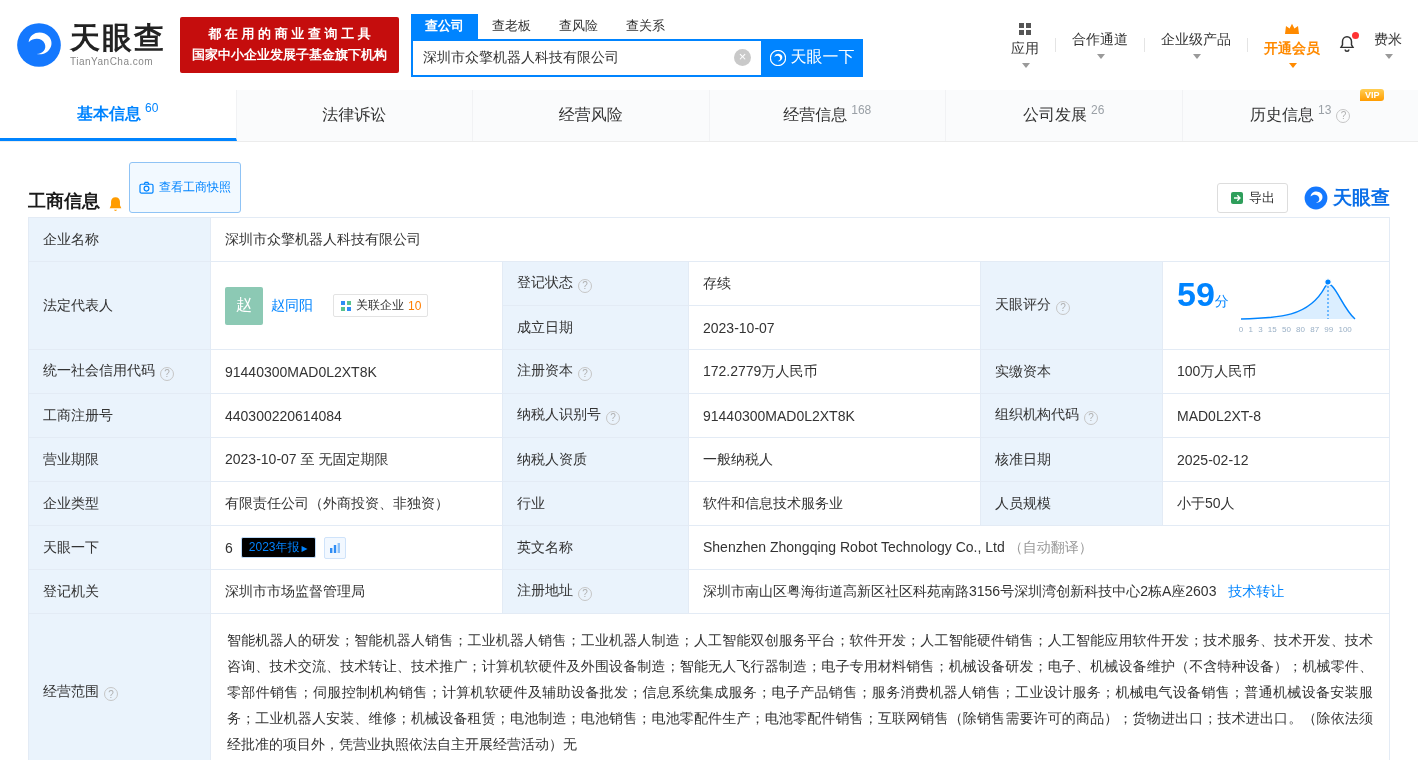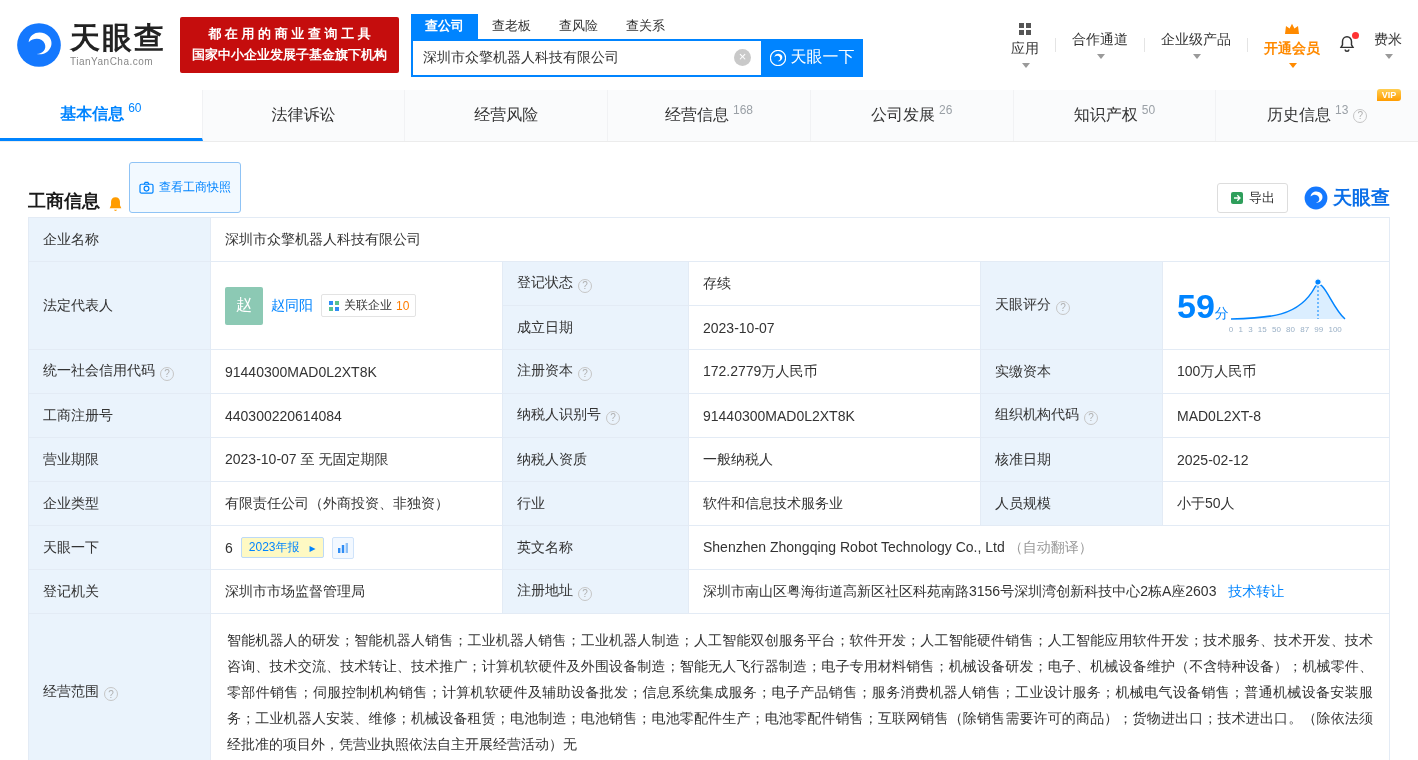--- a/index.html
+++ b/index.html
@@ -72,28 +72,28 @@
   .q { display:inline-flex; width:14px; height:14px; border:1px solid #c6c6c6; border-radius:50%;
     color:#b0b0b0; font-size:10px; align-items:center; justify-content:center; margin-left:5px;
     vertical-align:-2px; cursor:pointer; }
   .green { color:#00a854; }
   .blue-link { color:#0084ff; cursor:pointer; text-decoration:none; }
   .gray { color:#999; }
   .rep-cell { display:flex; align-items:center; gap:8px; }
   .avatar { width:38px; height:38px; background:#8cc9b4; color:#fff; font-size:16px; border-radius:2px;
     display:flex; align-items:center; justify-content:center; flex:0 0 38px; }
   .rel-tag { display:inline-flex; align-items:center; gap:4px; border:1px solid #e3e3e3; border-radius:2px;
-    padding:2px 6px; font-size:12px; cursor:pointer; background:#fff; }
+    padding:2px 6px; font-size:12px; cursor:pointer; background:#fff;margin-left:12px; }
   .rel-count { color:#ff7d00; }
-  .score-cell { display:flex; align-items:center; }
+  .score-cell { display:flex; align-items:flex-start; gap:10px; }
   .score-num { font-size:34px; font-weight:bold; color:#0084ff; line-height:1; }
   .score-unit { font-size:14px; color:#0084ff; }
   .score-axis { font-size:8px; color:#9ab0c6; word-spacing:3px; margin-top:1px; white-space:nowrap; }
   .insured-cell { display:flex; align-items:center; gap:8px; }
-  .report-tag { display:inline-flex; align-items:center; gap:10px; border:1px solid #bcd9f7; background:#fef9c3;
+  .report-tag { display:inline-flex; align-items:center; gap:2px; border:1px solid #bcd9f7; background:#000000;
     color:#0084ff; border-radius:2px; padding:1px 7px; font-size:12px; cursor:pointer; }
   .chart-box { display:inline-flex; align-items:center; justify-content:center; width:22px; height:22px;
     border:1px solid #cfe3fa; background:#f2f8ff; border-radius:2px; cursor:pointer; }
   tr.scope-row td.val { line-height:26px; text-align:justify; padding:13px 16px; }
 </style>
 </head>
 <body>
 
 <header class="top">
   <div class="logo">
@@ -188,24 +188,20 @@
   <div class="ptab">
     <span>经营风险</span>
   </div>
   <div class="ptab">
     <span>经营信息</span>
     <span class="pt-count">168</span>
   </div>
   <div class="ptab">
     <span>公司发展</span>
     <span class="pt-count">26</span>
-  </div>
-  <div class="ptab">
-    <span>知识产权</span>
-    <span class="pt-count">50</span>
   </div>
   <div class="ptab">
     <span class="pt-rel">
       <span>历史信息</span>
       <span class="pt-count">13</span>
       <span class="vip-badge">VIP</span>
       <span class="q">?</span>
     </span>
   </div>
 </div>

